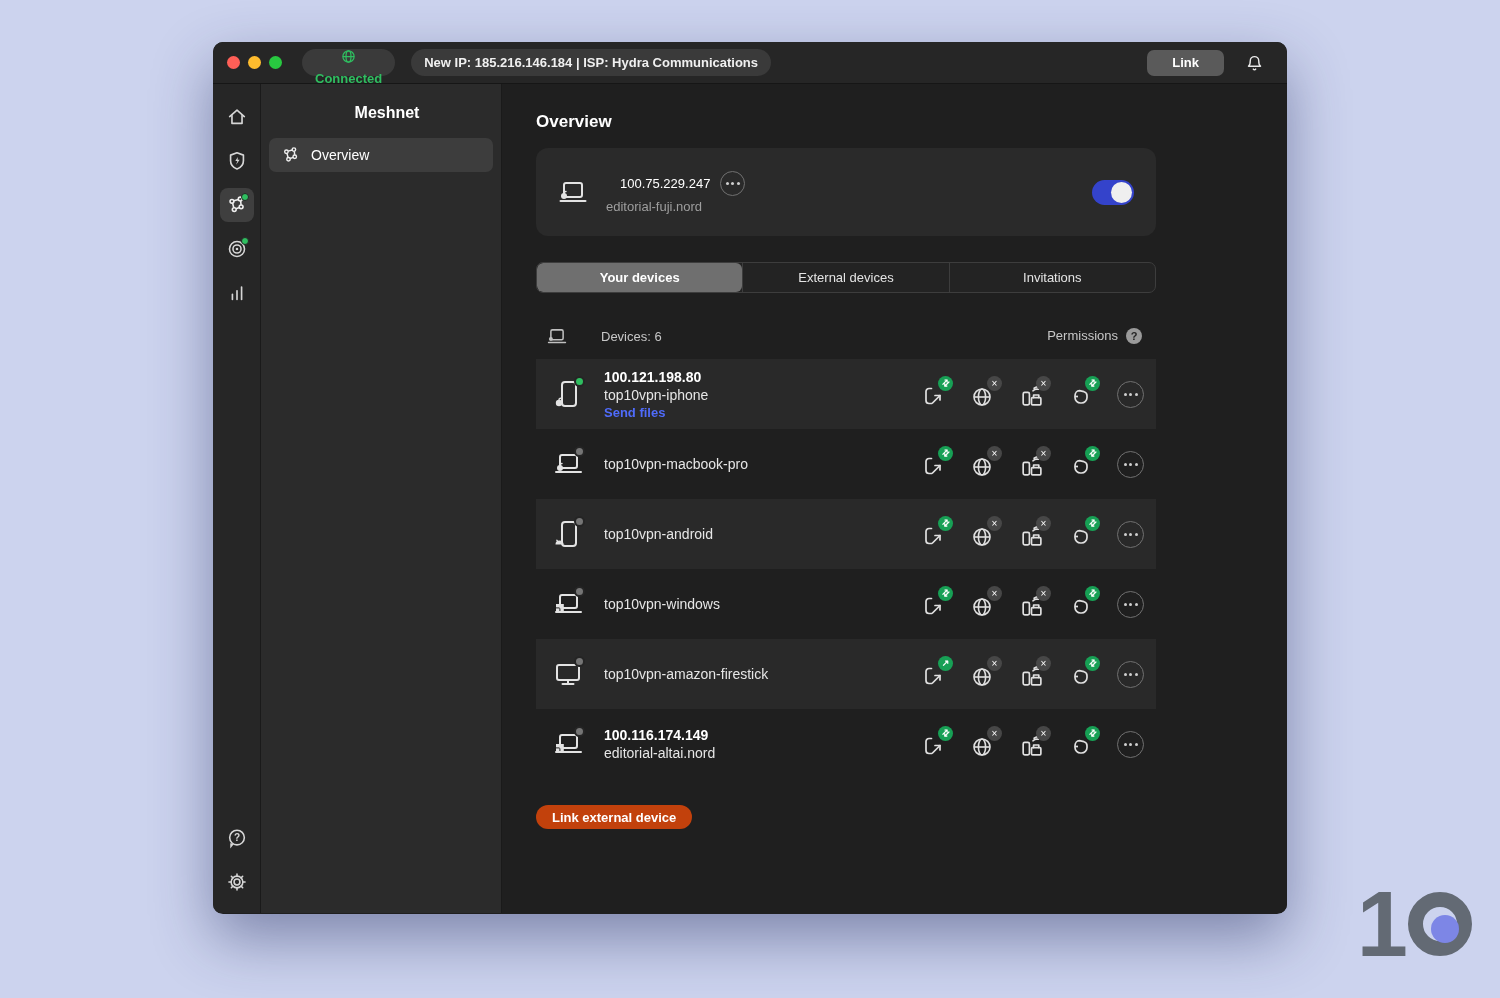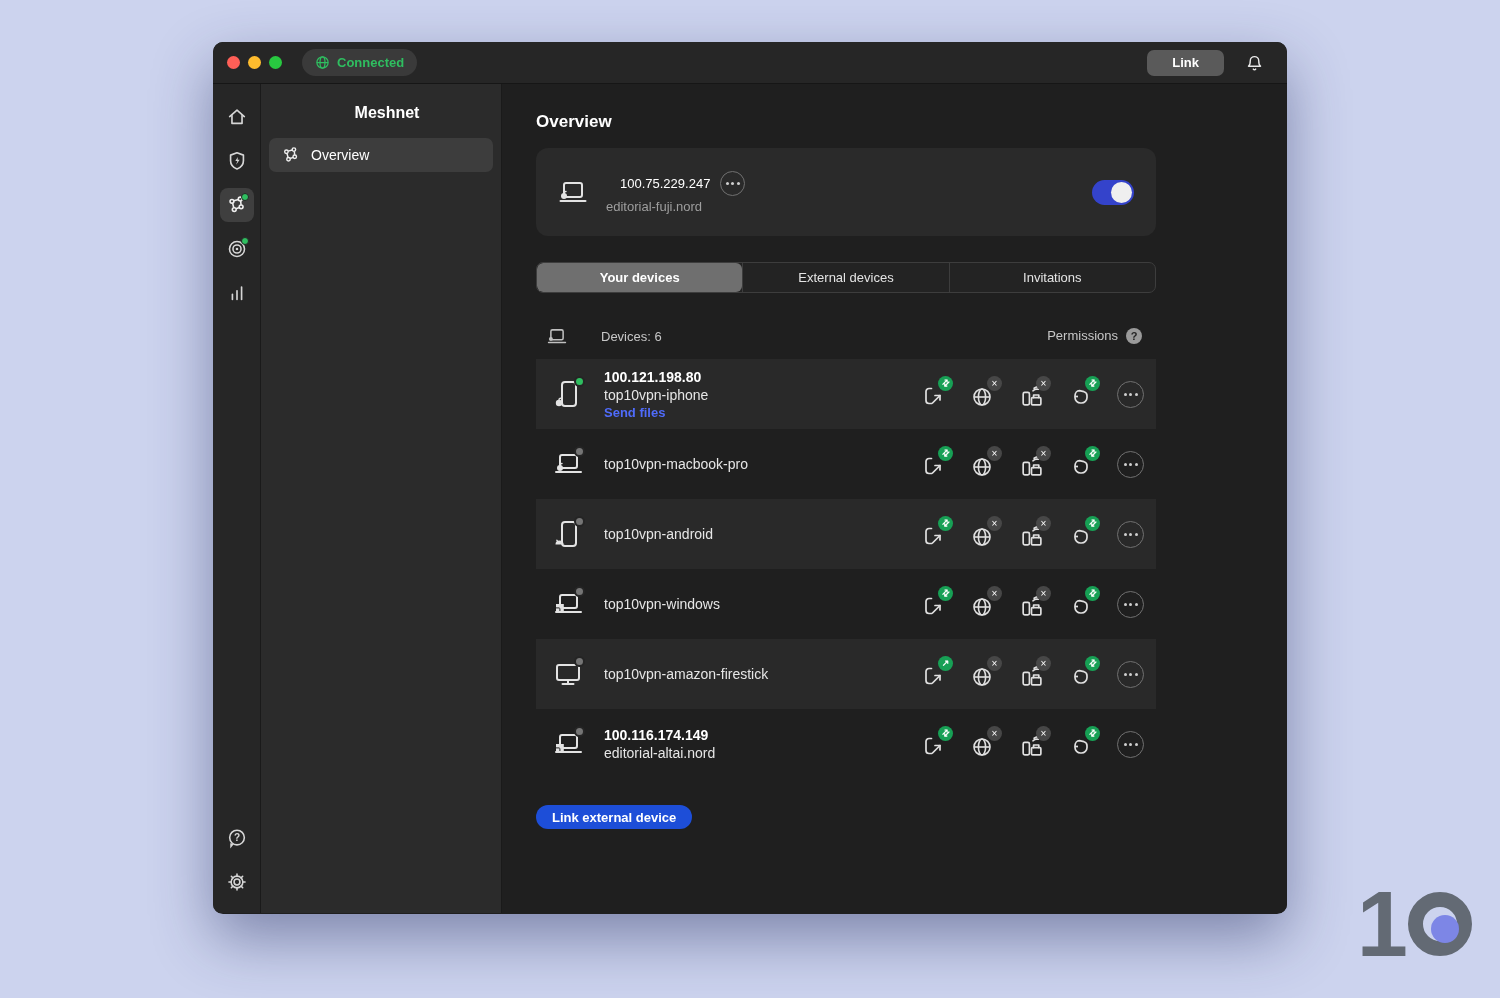--- a/index.html
+++ b/index.html
@@ -21,21 +21,21 @@
     background:#1f1f1f; border-radius:10px; overflow:hidden;
     box-shadow:0 24px 60px rgba(30,40,90,.45);
     color:#ededed; font-size:13px;
   }
   
   .titlebar { height:42px; background:#262626; display:flex; align-items:center; padding:0 14px; border-bottom:1px solid #161616; }
   .traffic { display:flex; gap:8px; margin-right:20px; }
   .tl { width:13px; height:13px; border-radius:50%; }
   .tl.red{ background:#ff5f57; } .tl.yellow{ background:#febc2e; } .tl.green{ background:#28c840; }
   .pill { background:#3a3a3a; border-radius:14px; height:27px; display:flex; align-items:center; padding:0 13px; gap:7px; }
-  .status-pill { color:#2fbe60; font-weight:600; }
+  .status-pill { color:#2fbe60; font-weight:600;flex-direction:column; }
   .ip-pill { margin-left:16px; color:#f0f0f0; font-weight:600; }
   .tb-spacer { flex:1; }
   .help-btn { background:#5a5a5a; color:#fff; border:none; border-radius:7px; height:26px; padding:0 25px; font-size:13px; font-weight:600; font-family:inherit; cursor:pointer; }
   .bell { margin:0 10px 0 22px; display:flex; }
   
   .app-body { display:flex; height:829px; }
   
   .iconbar { width:48px; background:#262626; display:flex; flex-direction:column; align-items:center; padding:16px 0 14px; gap:10px; border-right:1px solid #1a1a1a; }
   .icon-btn { width:34px; height:34px; border-radius:8px; display:flex; align-items:center; justify-content:center; position:relative; cursor:pointer; }
   .icon-btn.active { background:#3f3f3f; }
@@ -86,21 +86,21 @@
   .perm { position:relative; width:27px; height:27px; display:flex; align-items:flex-end; justify-content:flex-start; cursor:pointer; }
   .badge { position:absolute; top:-5px; right:-5px; width:15px; height:15px; border-radius:50%; display:flex; align-items:center; justify-content:center; font-size:9px; color:#fff; }
   .badge.green { background:#17a055; font-weight:bold; }
   .badge.blocked { background:#474747; font-size:10px; }
   .badge .diag { display:inline-block; transform:rotate(-45deg); }
   .more-btn { width:27px; height:27px; border-radius:50%; border:1.5px solid #707070; display:flex; align-items:center; justify-content:center; cursor:pointer; background:transparent; }
   .more-btn.sm { width:25px; height:25px; }
   .dots { display:flex; gap:2.5px; }
   .dots i { width:3px; height:3px; border-radius:50%; background:#cfcfcf; }
   
-  .link-btn { margin-top:26px; background:#1d4ed8; color:#fff; border:none; border-radius:12px; height:24px; padding:0 16px; font-size:13px; font-weight:600; font-family:inherit; cursor:pointer; }
+  .link-btn { margin-top:26px; background:#c2410c; color:#fff; border:none; border-radius:12px; height:24px; padding:0 16px; font-size:13px; font-weight:600; font-family:inherit; cursor:pointer; }
   svg { display:block; }
 </style>
 </head>
 <body>
 
 <div class="watermark">
   <span class="wm-one">1</span>
   <span class="wm-zero">
       <span class="wm-dot"></span>
     </span>
@@ -117,20 +117,23 @@
     <div class="pill status-pill">
       <span>
         <svg width="15" height="15" viewBox="0 0 24 24" fill="none" stroke="#2fbe60" stroke-width="2">
             <circle cx="12" cy="12" r="9"></circle>
             <ellipse cx="12" cy="12" rx="4" ry="9"></ellipse>
             <line x1="3" y1="12" x2="21" y2="12"></line>
           </svg>
       </span>
       <span>Connected</span>
     </div>
+    <div class="pill ip-pill">
+      <span>New IP: 185.216.146.184 | ISP: Hydra Communications</span>
+    </div>
     <div class="tb-spacer"></div>
     <button class="help-btn">Link</button>
     <span class="bell">
       <svg width="17" height="18" viewBox="0 0 24 24" fill="none" stroke="#e8e8e8" stroke-width="2" stroke-linecap="round" stroke-linejoin="round">
           <path d="M18 9a6 6 0 0 0-12 0c0 6-2.5 7.5-2.5 7.5h17S18 15 18 9z"></path>
           <path d="M10.3 20.5a2 2 0 0 0 3.4 0"></path>
         </svg>
     </span>
   </div>
 

